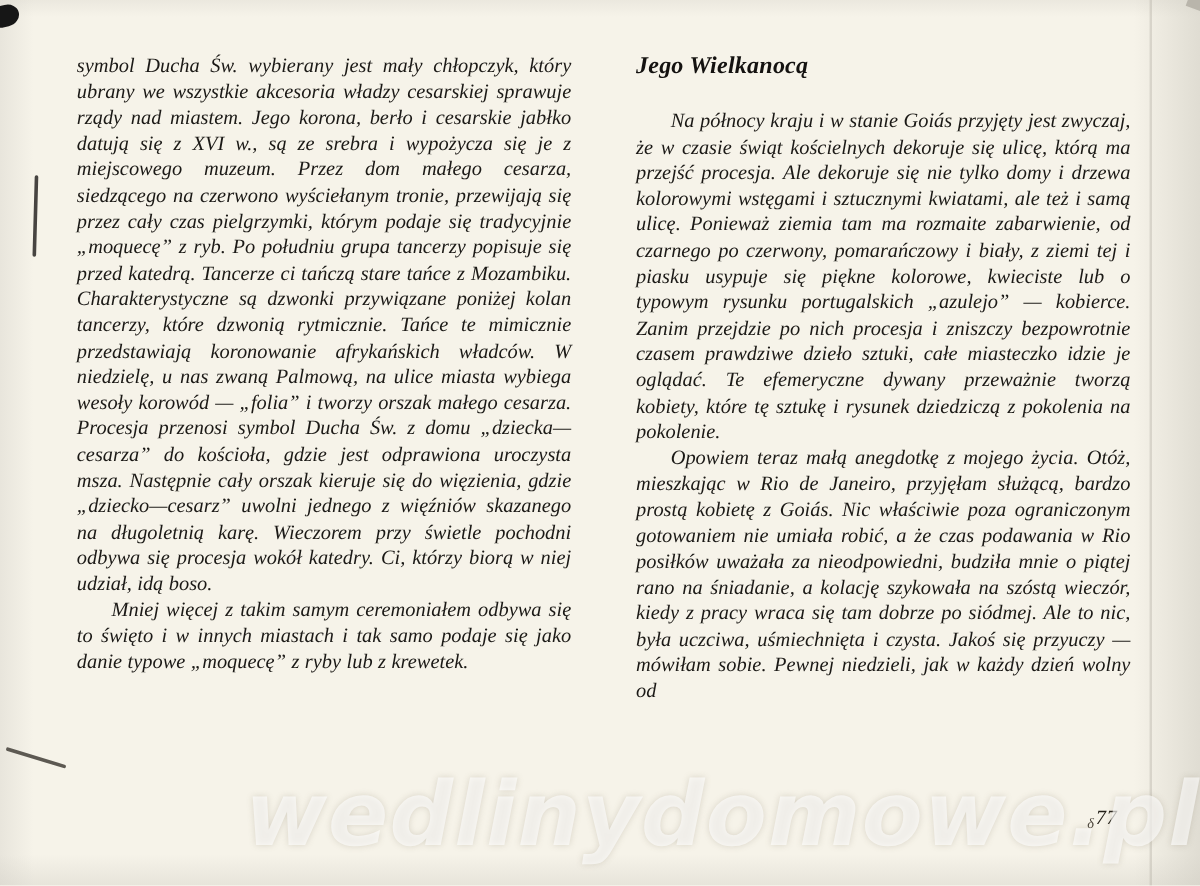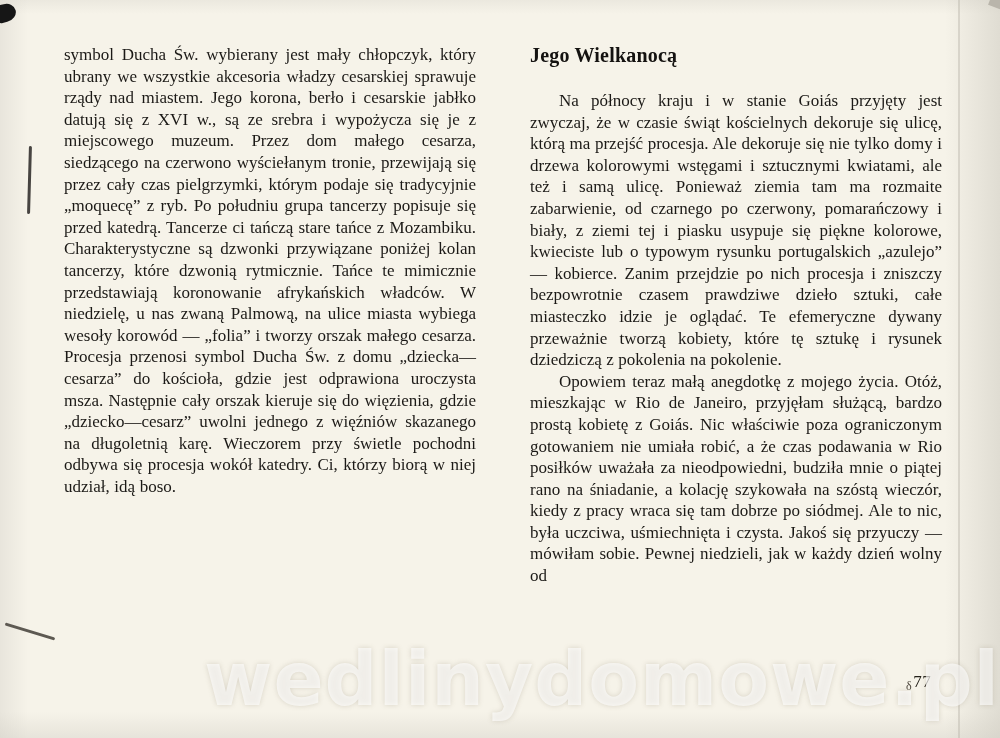--- a/index.html
+++ b/index.html
@@ -15,20 +15,21 @@
 
   .scan-page {
     position: absolute;
     inset: 0;
     background:
       linear-gradient(to left,  rgba(205,202,192,0.55), rgba(205,202,192,0) 55px),
       linear-gradient(to top,   rgba(208,205,196,0.40), rgba(208,205,196,0) 26px),
       linear-gradient(to right, rgba(215,212,204,0.45), rgba(215,212,204,0) 28px),
       linear-gradient(to bottom,rgba(210,207,198,0.30), rgba(210,207,198,0) 14px),
       #f6f3e9;
+    font-style: italic;
   }
 
   .columns {
     position: absolute;
     top: 44px;
     left: 64px;
     width: 878px;
     display: flex;
     gap: 54px;
     z-index: 1;
@@ -131,20 +132,21 @@
 <body>
 
 <div class="scan-page">
 
   <div class="fold-line-right"></div>
 
   <div class="columns">
 
     <div class="col">
       <p class="no-indent">symbol Ducha Św. wybierany jest mały chłopczyk, który ubrany we wszystkie akcesoria władzy cesarskiej sprawuje rządy nad miastem. Jego korona, berło i cesarskie jabłko datują się z XVI w., są ze srebra i wypożycza się je z miejscowego muzeum. Przez dom małego cesarza, siedzącego na czerwono wyściełanym tronie, przewijają się przez cały czas pielgrzymki, którym podaje się tradycyjnie „moquecę” z ryb. Po południu grupa tancerzy popisuje się przed katedrą. Tancerze ci tańczą stare tańce z Mozambiku. Charakterystyczne są dzwonki przywiązane poniżej kolan tancerzy, które dzwonią rytmicznie. Tańce te mimicznie przedstawiają koronowanie afrykańskich władców. W niedzielę, u nas zwaną Palmową, na ulice miasta wybiega wesoły korowód — „folia” i tworzy orszak małego cesarza. Procesja przenosi symbol Ducha Św. z domu „dziecka—cesarza” do kościoła, gdzie jest odprawiona uroczysta msza. Następnie cały orszak kieruje się do więzienia, gdzie „dziecko—cesarz” uwolni jednego z więźniów skazanego na długoletnią karę. Wieczorem przy świetle pochodni odbywa się procesja wokół katedry. Ci, którzy biorą w niej udział, idą boso.</p>
+      <p>Mniej więcej z takim samym ceremoniałem odbywa się to święto i w innych miastach i tak samo podaje się jako danie typowe „moquecę” z ryby lub z krewetek.</p>
     </div>
 
     <div class="col">
       <h2 class="heading">Jego Wielkanocą</h2>
       <p>Na północy kraju i w stanie Goiás przyjęty jest zwyczaj, że w czasie świąt kościelnych dekoruje się ulicę, którą ma przejść procesja. Ale dekoruje się nie tylko domy i drzewa kolorowymi wstęgami i sztucznymi kwiatami, ale też i samą ulicę. Ponieważ ziemia tam ma rozmaite zabarwienie, od czarnego po czerwony, pomarańczowy i biały, z ziemi tej i piasku usypuje się piękne kolorowe, kwieciste lub o typowym rysunku portugalskich „azulejo” — kobierce. Zanim przejdzie po nich procesja i zniszczy bezpowrotnie czasem prawdziwe dzieło sztuki, całe miasteczko idzie je oglądać. Te efemeryczne dywany przeważnie tworzą kobiety, które tę sztukę i rysunek dziedziczą z pokolenia na pokolenie.</p>
       <p>Opowiem teraz małą anegdotkę z mojego życia. Otóż, mieszkając w Rio de Janeiro, przyjęłam służącą, bardzo prostą kobietę z Goiás. Nic właściwie poza ograniczonym gotowaniem nie umiała robić, a że czas podawania w Rio posiłków uważała za nieodpowiedni, budziła mnie o piątej rano na śniadanie, a kolację szykowała na szóstą wieczór, kiedy z pracy wraca się tam dobrze po siódmej. Ale to nic, była uczciwa, uśmiechnięta i czysta. Jakoś się przyuczy — mówiłam sobie. Pewnej niedzieli, jak w każdy dzień wolny od</p>
     </div>
 
   </div>
 

